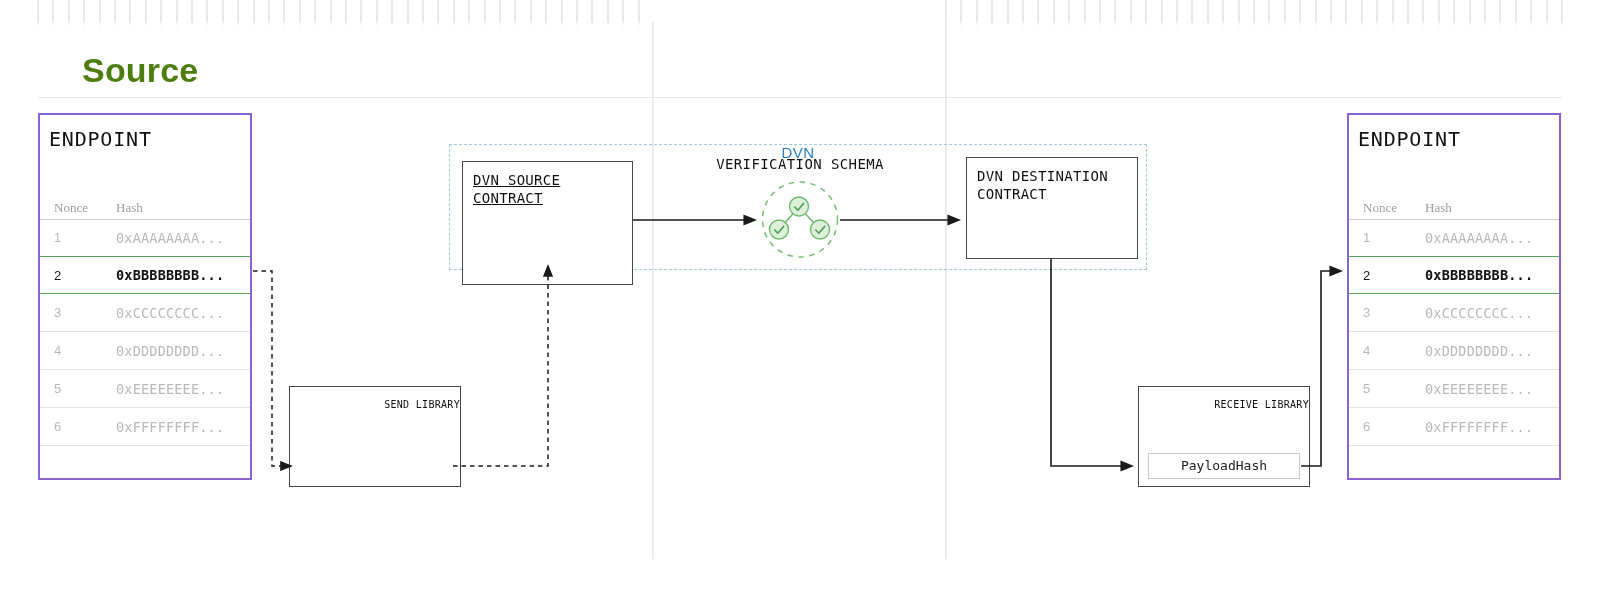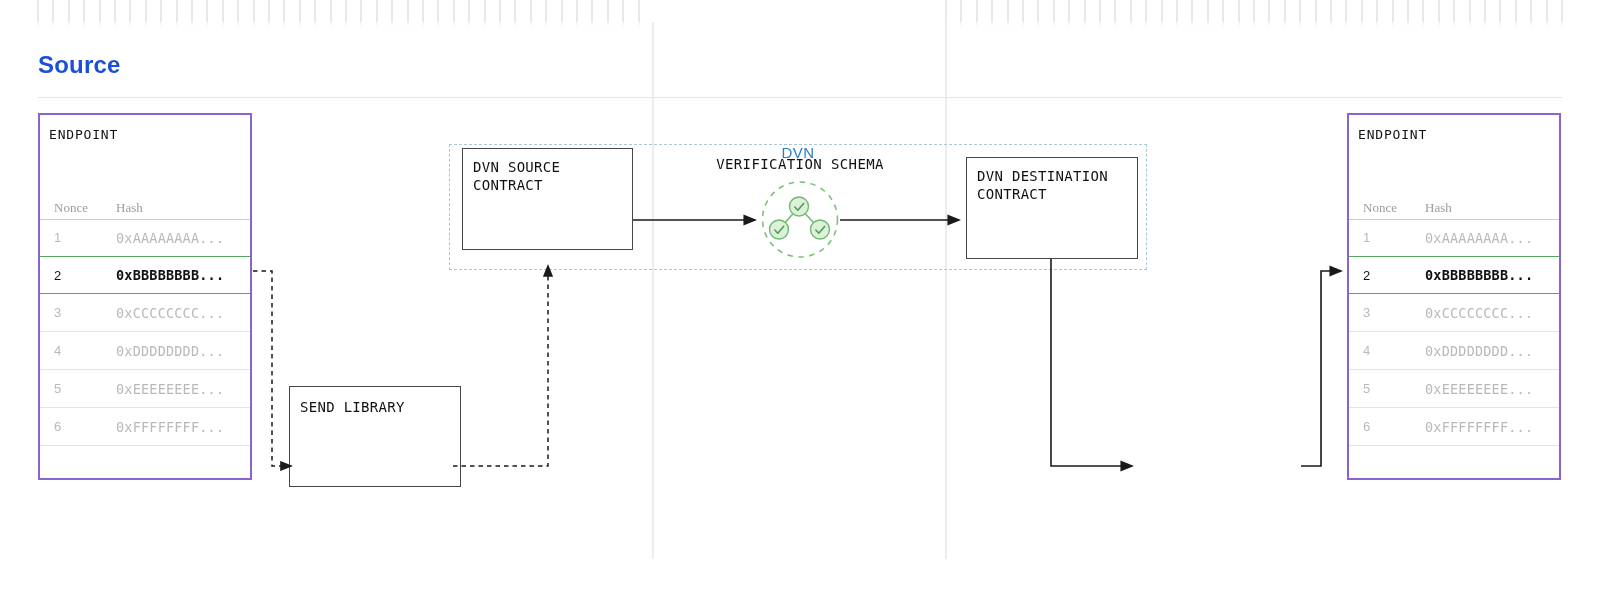--- a/index.html
+++ b/index.html
@@ -14,31 +14,31 @@
       linear-gradient(180deg, rgba(255,255,255,0) 0 21px, rgba(255,255,255,.65) 23px, #fff 29px),
       repeating-linear-gradient(90deg, #e9e9e9 0 2px, transparent 2px 15.4px);
   }
   .ruler-left{left:37px;width:616px;}
   .ruler-right{left:945px;width:618px;}
   
   .vdivider{position:absolute;top:22px;height:537px;width:2px;background:#ededed;}
   
   .heading{
     position:absolute;top:51px;font-family:"Liberation Sans",sans-serif;
-    font-weight:bold;font-size:24px;color:#1d4ed8;letter-spacing:.2px;
+    font-weight:bold;font-size:34px;color:#4d7c0f;letter-spacing:.2px;margin-left:44px;
   }
   .heading-source{left:38px;}
   .heading-dest{right:38px;}
   .heading-rule{position:absolute;top:97px;left:38px;width:1524px;height:1px;background:#e5e5e5;}
   
   .endpoint{
     position:absolute;top:113px;width:214px;height:367px;background:#fff;
     border:2px solid var(--endpoint-border,#8a63d2);box-sizing:border-box;
   }
-  .ep-title{position:absolute;top:12px;left:9px;font-size:13px;letter-spacing:.8px;color:#111;}
+  .ep-title{position:absolute;top:12px;left:9px;font-size:20px;letter-spacing:.8px;color:#111;}
   .ep-header{
     position:absolute;top:85px;left:0;right:0;height:19px;border-bottom:1px solid #cfcfcf;
     font-family:Liberation Serif, serif;font-size:13px;color:#9a9ca0;
   }
   .ep-header .col-nonce{position:absolute;left:14px;}
   .ep-header .col-hash{position:absolute;left:76px;}
   .ep-rows{position:absolute;top:104px;left:0;right:0;}
   .ep-row{
     height:38px;display:flex;align-items:center;border-bottom:1px solid #e4e4e4;
     box-sizing:border-box;font-size:13.5px;color:#b7b9bc;
@@ -60,26 +60,26 @@
   .dvn-label{
     position:absolute;left:449px;top:112px;width:698px;text-align:center;
     font-family:"Liberation Sans",sans-serif;font-size:15px;color:var(--dvn-blue,#2d7dc5);
     letter-spacing:.4px;
     margin-top:32px;
   }
   
   .node-box{
     position:absolute;background:#fff;border:1.5px solid #474747;box-sizing:border-box;
   }
-  .contract-src{left:462px;top:148px;width:171px;height:102px;}
+  .contract-src{left:462px;top:161px;width:171px;height:124px;text-decoration:underline;}
   .contract-dst{left:966px;top:157px;width:172px;height:102px;}
   .node-box .node-text{margin:10px 10px 0 10px;font-size:14px;line-height:1.25;letter-spacing:.3px;color:#111;}
   .lib-send{left:289px;top:386px;width:172px;height:101px;}
   .lib-recv{left:1138px;top:386px;width:172px;height:101px;}
-  .lib-title{margin:12px 0 0 10px;font-size:14px;letter-spacing:.3px;color:#111;}
+  .lib-title{margin:12px 0 0 10px;font-size:10px;letter-spacing:.3px;color:#111;text-align:right;}
   .lib-action{
     position:absolute;left:9px;right:9px;top:66px;height:26px;border:1px solid #c9c9c9;
     box-sizing:border-box;text-align:center;line-height:24px;font-size:13px;color:#222;background:#fff;
   }
   .schema-label{
     position:absolute;left:700px;top:156px;width:200px;text-align:center;
     font-size:14px;letter-spacing:.4px;color:#111;
   }
   
   svg.overlay{position:absolute;left:0;top:0;pointer-events:none;}
@@ -171,20 +171,24 @@
   <div class="node-box contract-src">
     <div class="node-text">DVN SOURCE CONTRACT</div>
   </div>
   <div class="node-box contract-dst">
     <div class="node-text">DVN DESTINATION CONTRACT</div>
   </div>
   <div class="schema-label">VERIFICATION SCHEMA</div>
 
   <div class="node-box lib-send">
     <div class="lib-title">SEND LIBRARY</div>
+  </div>
+  <div class="node-box lib-recv">
+    <div class="lib-title">RECEIVE LIBRARY</div>
+    <div class="lib-action">PayloadHash</div>
   </div>
 
   <svg class="overlay" width="1600" height="589" viewBox="0 0 1600 589">
     <defs>
       <marker id="ah" viewBox="0 0 10 8" refX="8.5" refY="4" markerWidth="8.5" markerHeight="7" orient="auto">
         <path d="M0,0 L10,4 L0,8 Z" fill="#1a1a1a"></path>
       </marker>
     </defs>
 
     <path d="M253,271 L272,271 L272,466 L291,466" fill="none" stroke="#1a1a1a" stroke-width="1.5" stroke-dasharray="4.5,4" marker-end="url(#ah)"></path>

